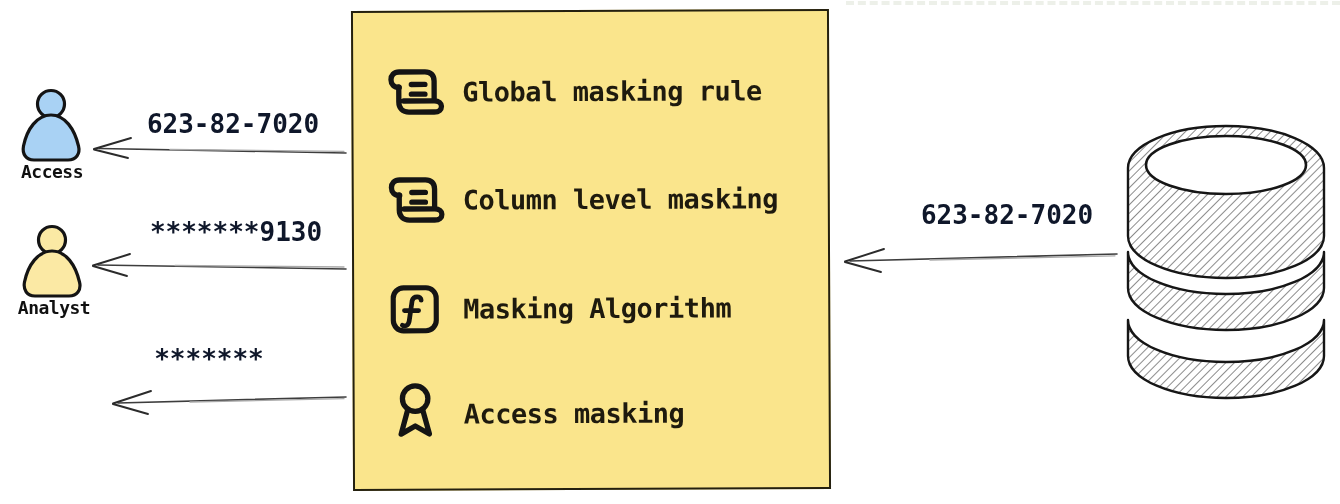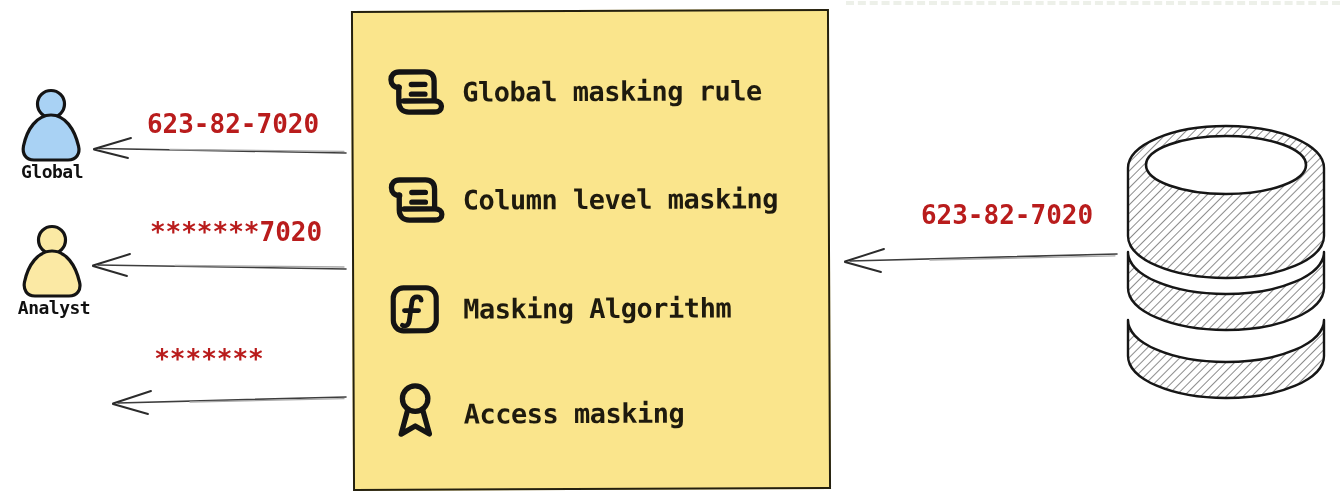--- a/index.html
+++ b/index.html
@@ -7,21 +7,21 @@
     position:relative;width:1340px;height:504px;background:#ffffff;overflow:hidden;
     font-family:"DejaVu Sans Mono","Liberation Mono",monospace;color:#1c1c1c;
   }
   
   .top-dashes{position:absolute;left:846px;top:1px;width:494px;height:0;
     border-top:4px dashed #edf0e9;}
   
   .persona{position:absolute;}
   .persona-label{position:absolute;font-size:18px;font-weight:700;text-align:center;color:#101010;letter-spacing:-0.5px;}
   
-  .flow-label{position:absolute;font-size:26px;font-weight:700;text-align:center;color:#b91c1c;white-space:nowrap;}
+  .flow-label{position:absolute;font-size:26px;font-weight:700;text-align:center;color:#0f172a;white-space:nowrap;}
   
   .arrows{position:absolute;left:0;top:0;width:1340px;height:504px;pointer-events:none;}
   .shaft{stroke:#3d3d3d;stroke-width:1.6;stroke-linecap:round;}
   .shaft2{stroke:#a9a9a9;stroke-width:1.3;stroke-linecap:round;}
   .barb{stroke:#2b2b2b;stroke-width:1.9;stroke-linecap:round;}
   
   .masking-box{position:absolute;left:352px;top:10px;width:478px;height:480px;
     background:#FAE58C;border:2.5px solid #24200f;box-sizing:border-box;
     transform:rotate(-0.25deg);}
   .box-item{position:absolute;left:28px;display:flex;align-items:center;gap:17px;height:66px;}
@@ -37,34 +37,34 @@
 
 <div class="stage">
 
   <div class="top-dashes"></div>
 
   <div class="persona" style="left:18px;top:88px;">
     <svg width="70" height="76" viewBox="0 0 70 76">
       <circle cx="33" cy="16" r="13.5" stroke="#141414" stroke-width="3.2" fill="#A9D2F4"></circle>
       <path d="M33 27 C19 27 9 41 5.5 58 C4 66 8 72 16 72 L50 72 C58 72 62.5 66 60.5 58 C56.5 41 47 27 33 27 Z" stroke="#141414" stroke-width="3.2" stroke-linejoin="round" fill="#A9D2F4"></path>
     </svg>
-    <div class="persona-label" style="left:-16px;top:73px;width:100px;">Global</div>
+    <div class="persona-label" style="left:-16px;top:73px;width:100px;">Access</div>
   </div>
 
   <div class="persona" style="left:18px;top:224px;">
     <svg width="70" height="76" viewBox="0 0 70 76">
       <circle cx="34" cy="16" r="13.5" stroke="#141414" stroke-width="3.2" fill="#FBE9A4"></circle>
       <path d="M34 27 C20 27 10 41 6.5 58 C5 66 9 72 17 72 L51 72 C59 72 63.5 66 61.5 58 C57.5 41 48 27 34 27 Z" stroke="#141414" stroke-width="3.2" stroke-linejoin="round" fill="#FBE9A4"></path>
     </svg>
     <div class="persona-label" style="left:-14px;top:73px;width:100px;">Analyst</div>
   </div>
 
 
   <div class="flow-label" style="left:133px;top:109px;width:200px;">623-82-7020</div>
-  <div class="flow-label" style="left:136px;top:217px;width:200px;">*******7020</div>
+  <div class="flow-label" style="left:136px;top:217px;width:200px;">*******9130</div>
   <div class="flow-label" style="left:149px;top:344px;width:120px;">*******</div>
   <div class="flow-label" style="left:912px;top:200px;width:190px;">623-82-7020</div>
 
   <svg class="arrows" viewBox="0 0 1340 504">
     <g>
       <line class="shaft" x1="346" y1="153" x2="99" y2="148.5"></line>
       <line class="shaft2" x1="344" y1="151.3" x2="170" y2="149.5"></line>
       <line class="barb" x1="131" y1="138" x2="94" y2="149"></line>
       <line class="barb" x1="128" y1="158" x2="94" y2="149.5"></line>
     </g>

